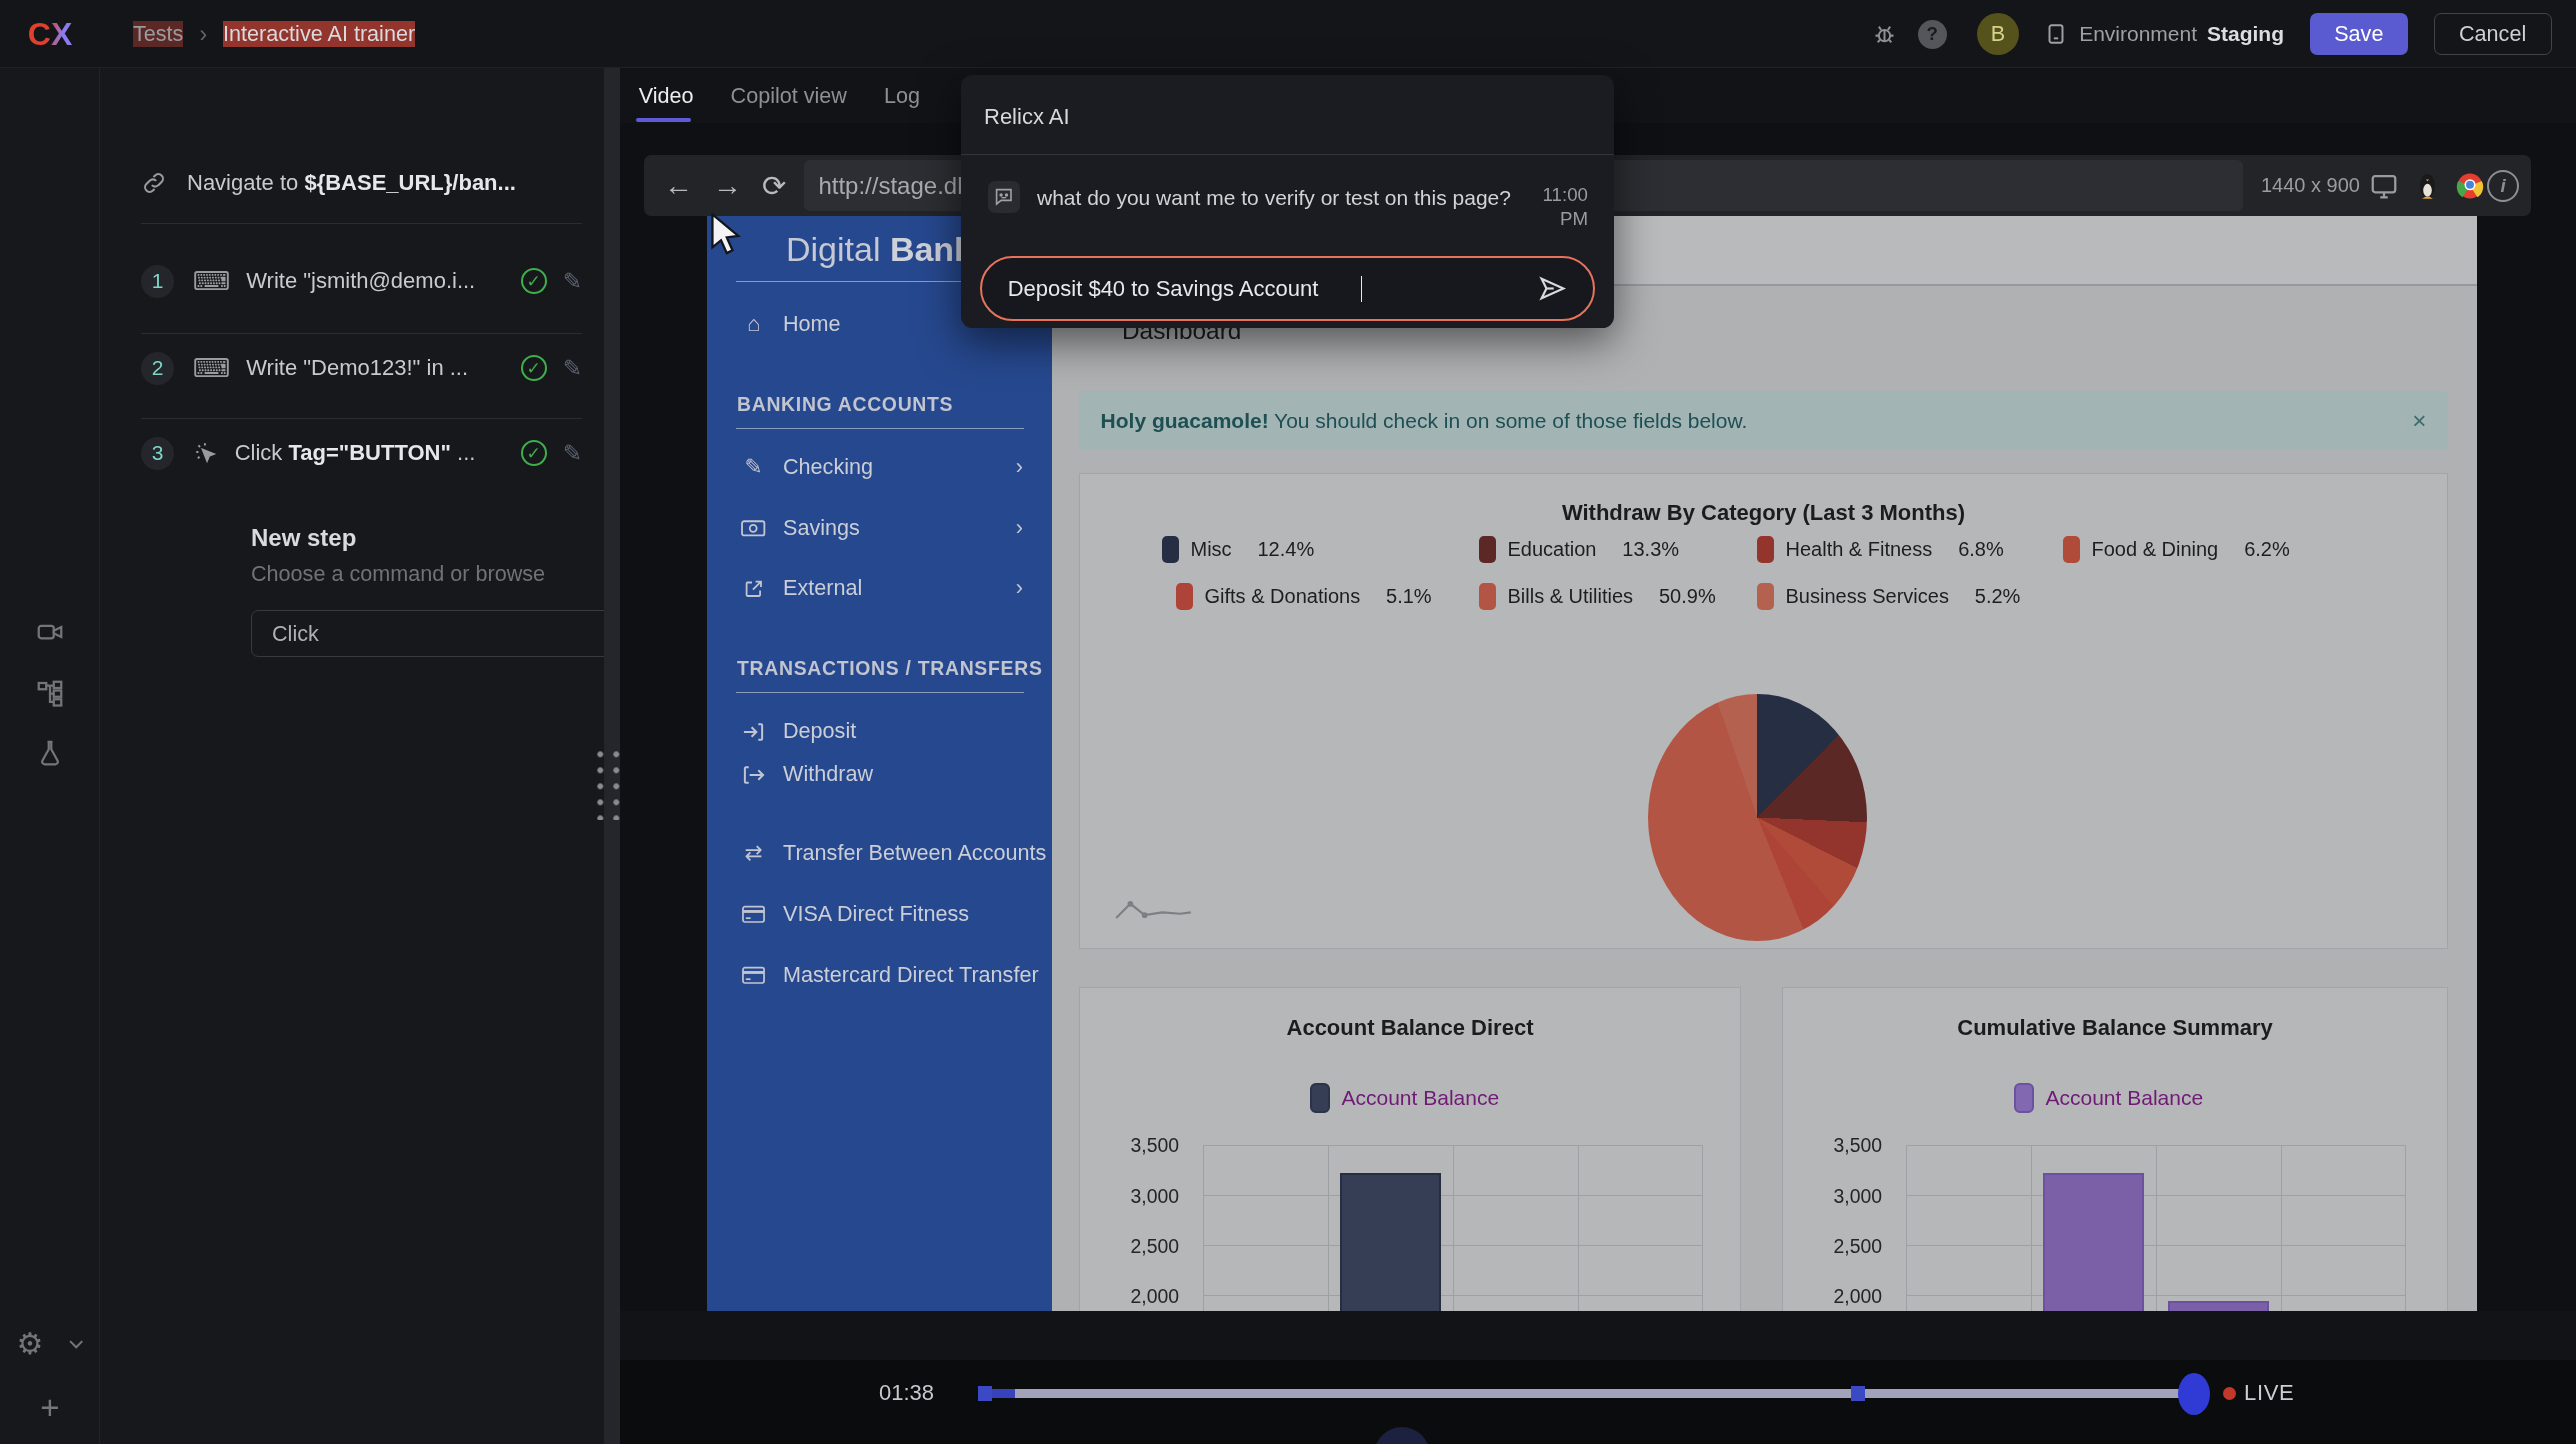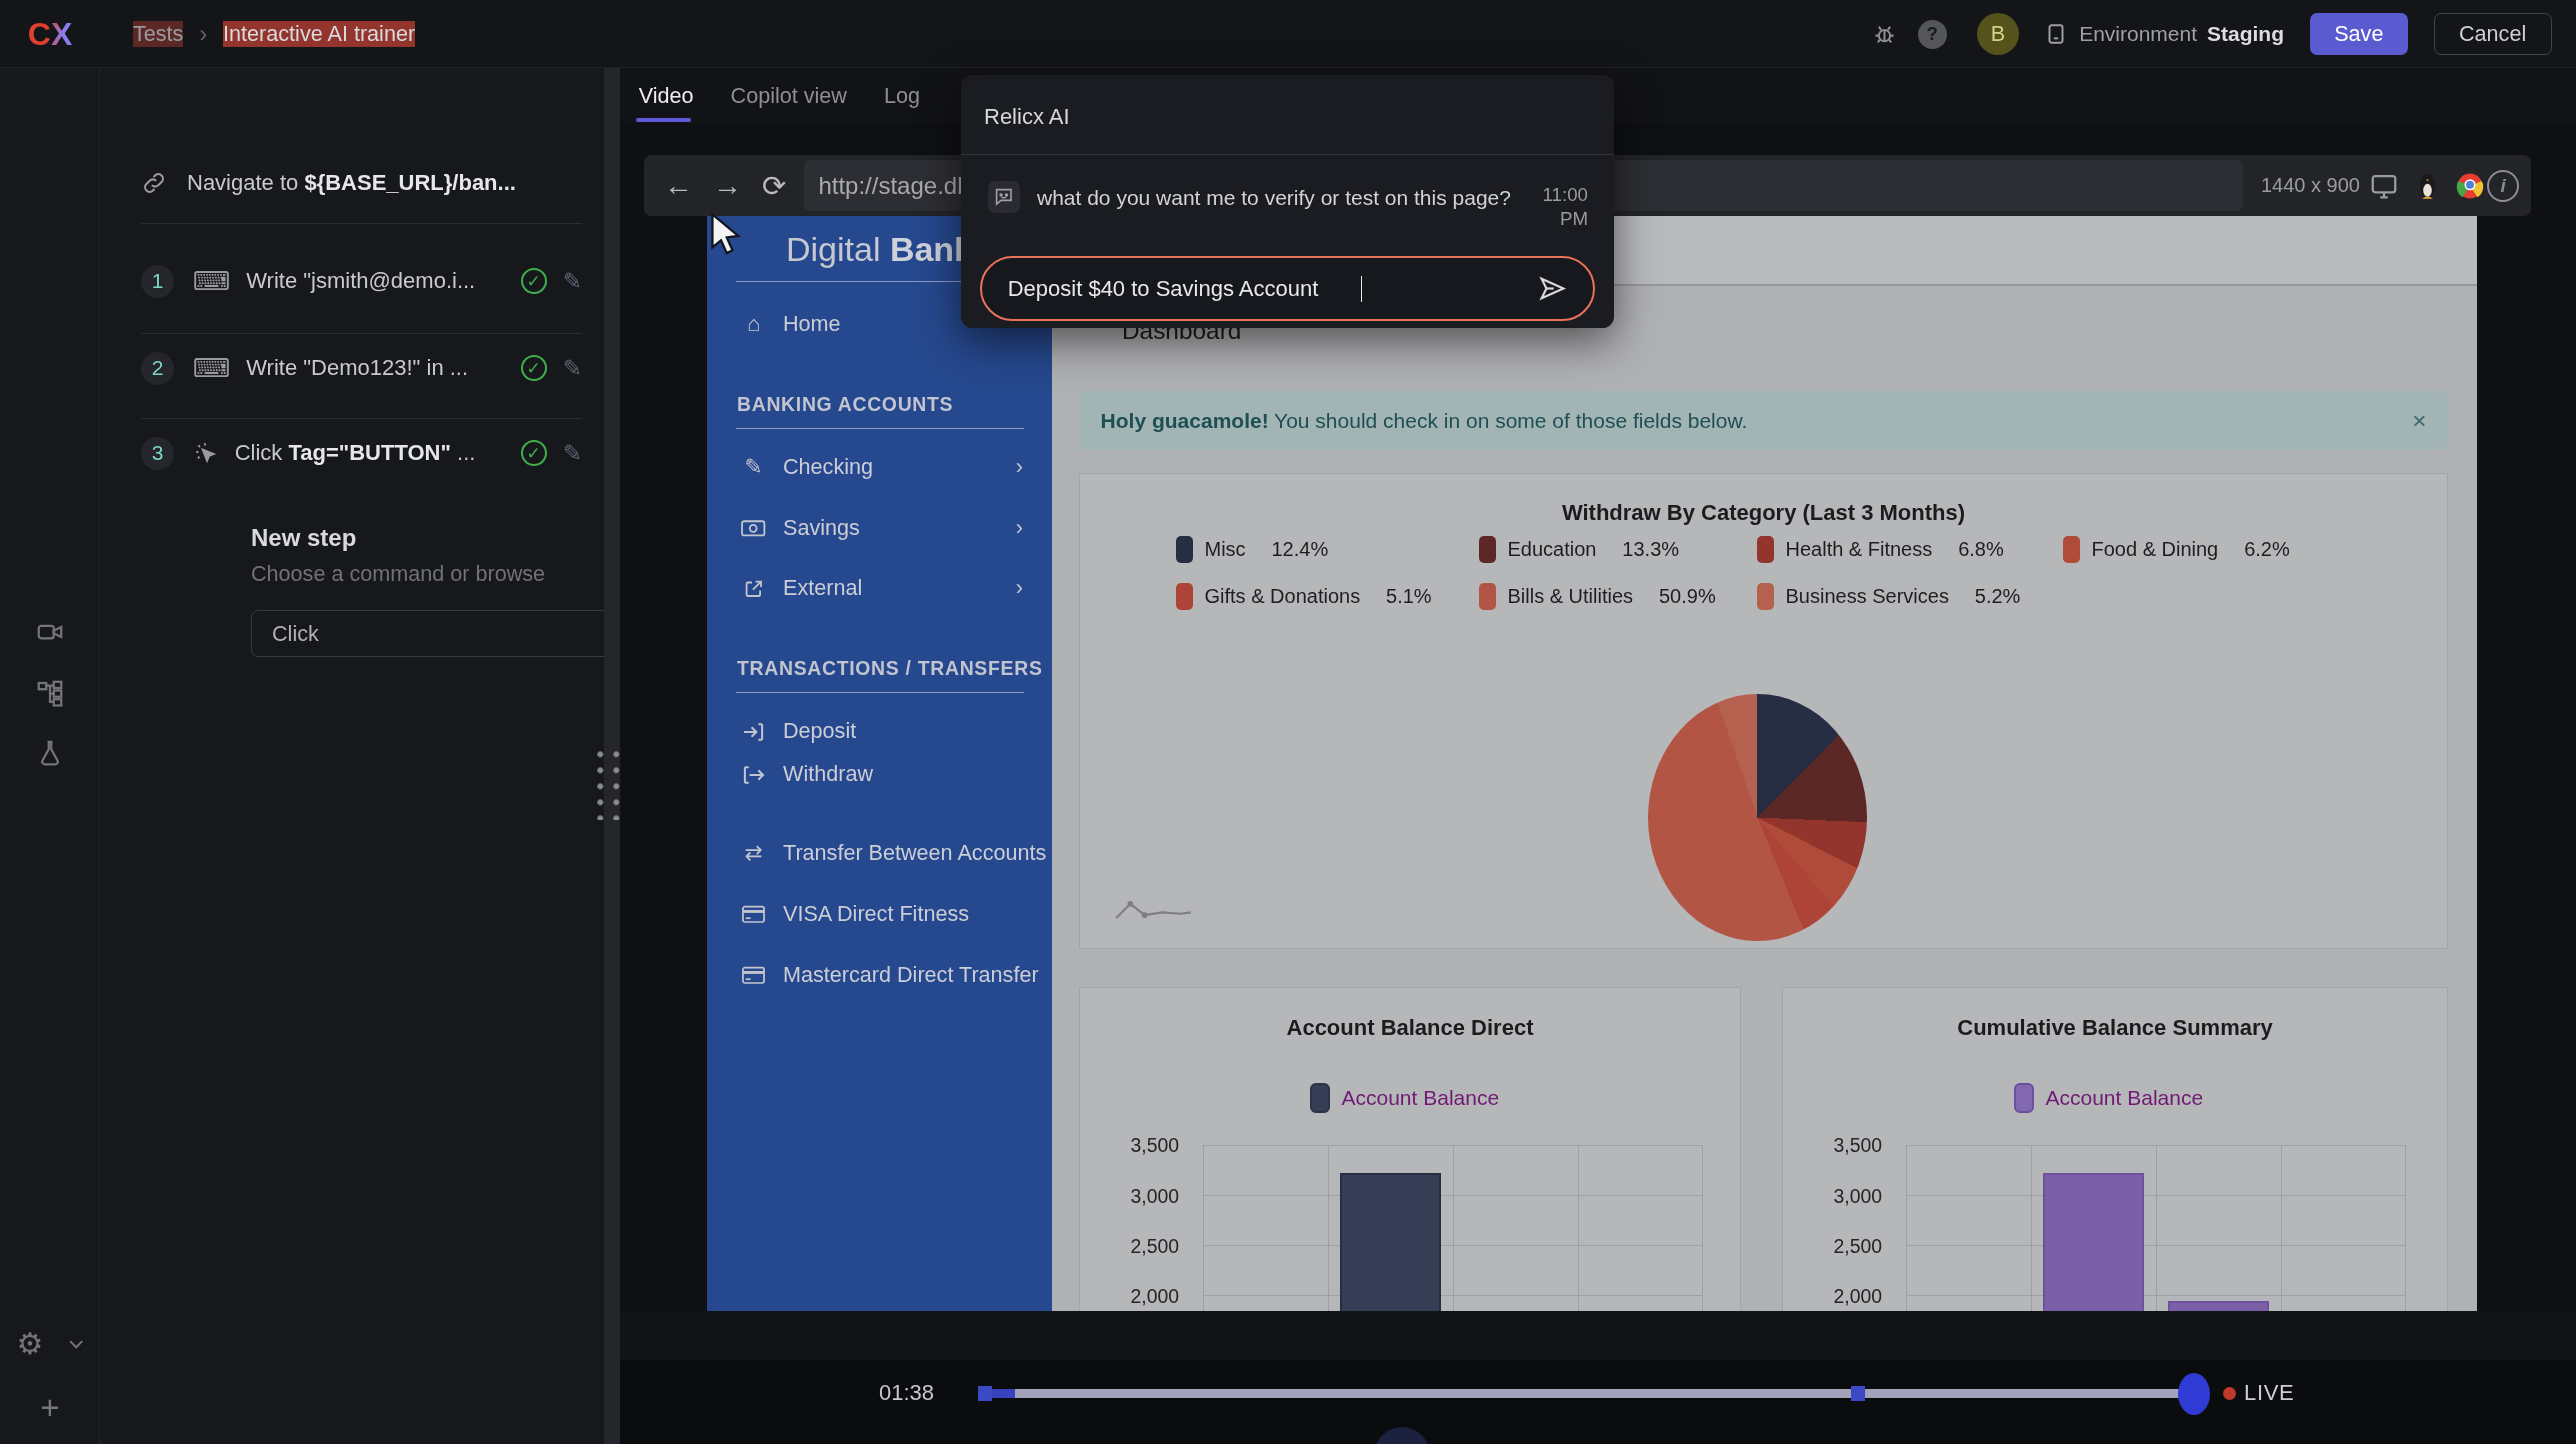--- a/index.html
+++ b/index.html
@@ -428,21 +428,21 @@
         <div class="dash-title">Dashboard</div>
 
         <div class="alertbar">
           <span><b>Holy guacamole!</b><span> You should check in on some of those fields below.</span></span>
           <span class="x">×</span>
         </div>
 
         <div class="panel" style="left:372px; top:257px; width:1369px; height:476px;">
           <div class="panel-title" style="top:26px;">Withdraw By Category (Last 3 Months)</div>
 
-          <div class="lg-item" style="left:96px; top:62px;text-align:right;">
+          <div class="lg-item" style="left:82px; top:62px;text-align:right;">
             <span class="lg-sw c0"></span>
             <span>Misc</span>
               <span class="lg-pct">12.4%</span>
           </div>
           <div class="lg-item" style="left:399px; top:62px;">
             <span class="lg-sw c1"></span>
             <span>Education</span>
               <span class="lg-pct">13.3%</span>
           </div>
           <div class="lg-item" style="left:677px; top:62px;">

